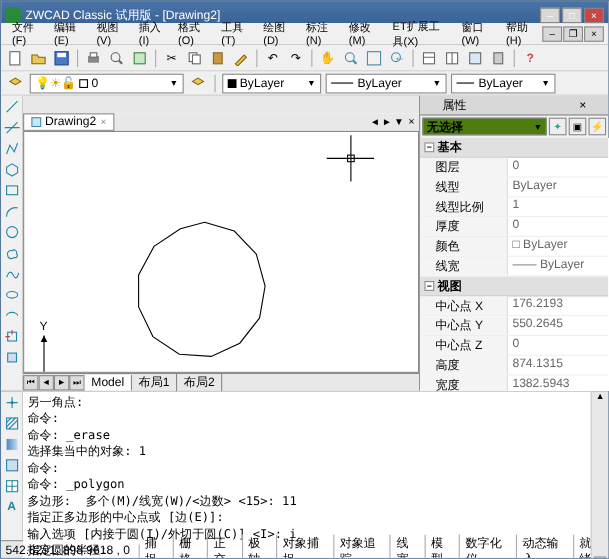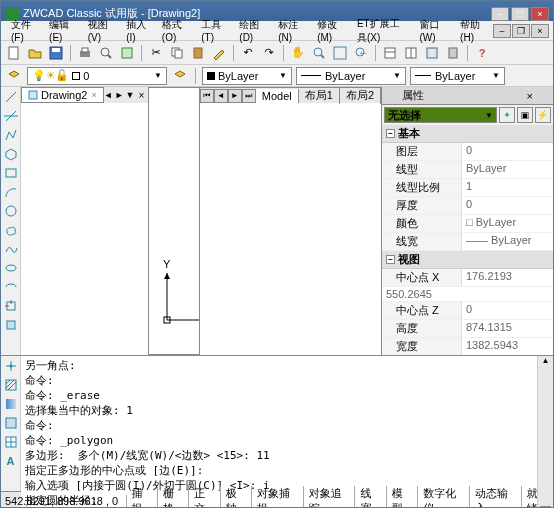--- a/index.html
+++ b/index.html
@@ -15,21 +15,21 @@
 .menu-end { margin-left: auto; display: flex; gap: 1px; }
 .toolbar { height: 24px; background: #f0f0f0; display: flex; align-items: center; padding: 2px 4px; gap: 3px; border-bottom: 1px solid #ccc; }
 .tool-icon { width: 18px; height: 18px; display: flex; align-items: center; justify-content: center; cursor: pointer; border: 1px solid transparent; }
 .tool-sep { width: 1px; height: 16px; background: #aaa; margin: 0 2px; }
 .layerbar { height: 22px; background: #f0f0f0; display: flex; align-items: center; padding: 2px 4px; gap: 4px; border-bottom: 1px solid #ccc; }
 .layer-combo { height: 18px; background: #fff; border: 1px solid #888; display: flex; align-items: center; padding: 0 4px; font-size: 10px; }
 .layer-combo .dd { margin-left: auto; font-size: 8px; }
 .main-area { display: flex; height: 268px; }
 .left-tools { width: 20px; background: #f0f0f0; display: flex; flex-direction: column; align-items: center; padding-top: 2px; gap: 3px; border-right: 1px solid #ccc; }
 .lt-icon { width: 16px; height: 16px; cursor: pointer; display: flex; align-items: center; justify-content: center; }
-.canvas-wrap { flex: 1; display: flex; flex-direction: row; background: #fff; }
+.canvas-wrap { flex: 1; display: flex; flex-direction: column; background: #fff; margin-top: 16px; }
 .canvas-tabs { height: 16px; background: #e8e8e8; display: flex; align-items: center; font-size: 10px; }
 .ctab { padding: 1px 6px; border: 1px solid #888; background: #fff; cursor: pointer; display: flex; align-items: center; }
 .ctab-x { margin-left: 4px; font-size: 9px; color: #888; }
 .ctab-nav { margin-left: auto; display: flex; gap: 2px; padding-right: 4px; }
 .canvas { flex: 1; position: relative; background: #fff; border: 1px solid #888; }
 .model-tabs { height: 16px; background: #e8e8e8; display: flex; align-items: center; font-size: 10px; border-top: 1px solid #888; }
 .mtab-nav { display: flex; }
 .mtab-btn { width: 14px; height: 14px; border: 1px solid #888; background: #ddd; display: flex; align-items: center; justify-content: center; font-size: 8px; cursor: pointer; }
 .mtab { padding: 1px 6px; border-right: 1px solid #888; cursor: pointer; }
 .mtab.active { background: #fff; font-weight: normal; }
@@ -389,20 +389,21 @@
         <div class="prop-row">
           <div class="prop-name">线宽</div>
           <div class="prop-val">—— ByLayer</div>
         </div>
         <div class="prop-cat"><span class="pm">−</span>视图</div>
         <div class="prop-row">
           <div class="prop-name">中心点 X</div>
           <div class="prop-val">176.2193</div>
         </div>
         <div class="prop-row">
+          <div class="prop-name">中心点 Y</div>
           <div class="prop-val">550.2645</div>
         </div>
         <div class="prop-row">
           <div class="prop-name">中心点 Z</div>
           <div class="prop-val">0</div>
         </div>
         <div class="prop-row">
           <div class="prop-name">高度</div>
           <div class="prop-val">874.1315</div>
         </div>

